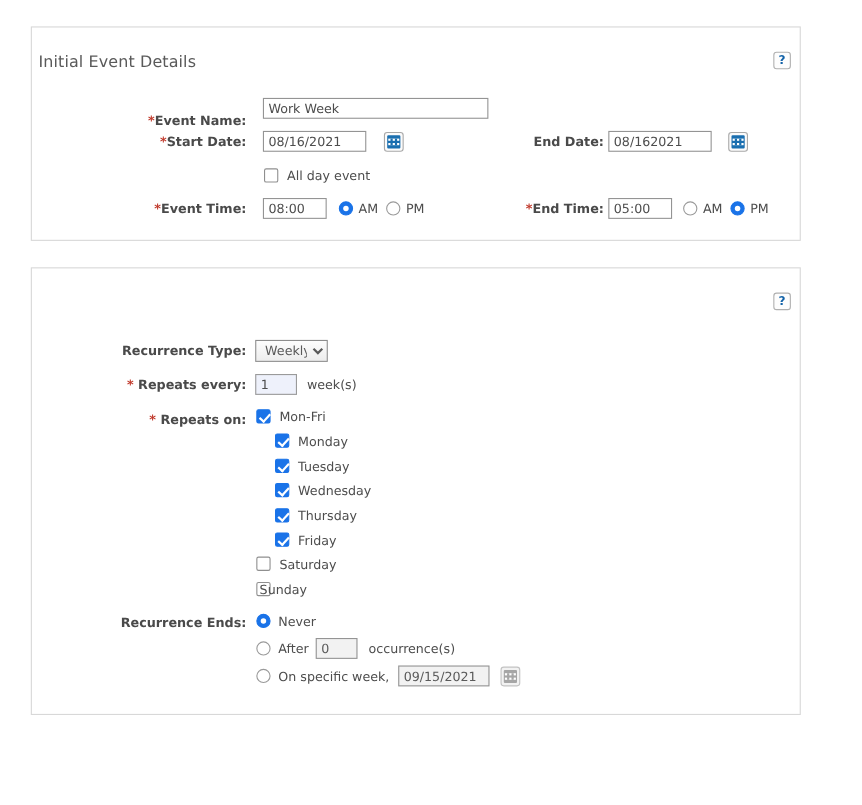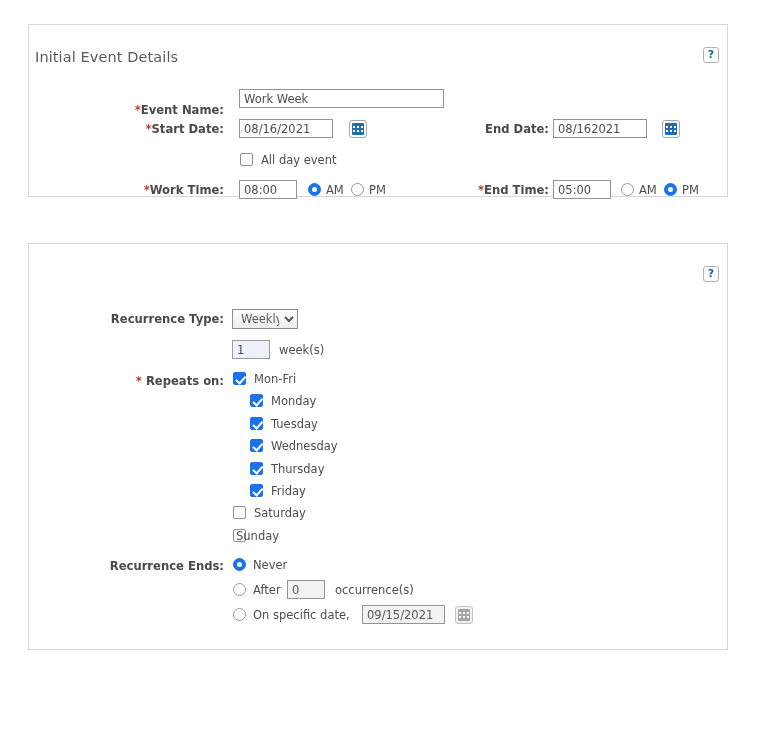--- a/index.html
+++ b/index.html
@@ -17,21 +17,21 @@
   .page { position: relative; width: 784px; height: 732px; }
 
   
   .panel {
     position: absolute;
     left: 28px;
     width: 700px;
     border: 1px solid #d8d8d8;
     background: #ffffff;
   }
-  #panel-initial { top: 24px; height: 173px; }
+  #panel-initial { top: 24px; height: 195px; }
   #panel-recurrence { top: 243px; height: 407px; }
 
   .panel-title {
     position: absolute;
     left: 6px;
     top: 24px;
     font-size: 14.5px;
     color: #5a5a5a;
     font-weight: normal;
     letter-spacing: .1px;
@@ -222,21 +222,21 @@
     </div>
     <input class="txt" type="text" style="left: 524px; top: 94px; width: 94px;" value="08/162021">
     <button class="cal-btn" style="left:633px; top:95px;">
       <span class="glyph"></span>
     </button>
 
     <div class="cbox" style="left:211px; top:128px;"></div>
     <div class="opt-label" style="left:232px; top:128px;">All day event</div>
 
     <div class="lbl" style="left:70px; top:154px; width:125px;">
-      <span class="req">*</span><span>Work Time:</span>
+      <span class="req">*</span><span>Event Time:</span>
     </div>
     <input class="txt" type="text" style="left: 210px; top: 155px; width: 58px;" value="08:00">
     <div class="radio checked" style="left:279px; top:158px;"></div>
     <div class="opt-label" style="left:297px; top:158px;">AM</div>
     <div class="radio" style="left:322px; top:158px;"></div>
     <div class="opt-label" style="left:340px; top:158px;">PM</div>
 
     <div class="lbl" style="left:400px; top:154px; width:120px;">
       <span class="req">*</span><span>End Time:</span>
     </div>
@@ -248,20 +248,23 @@
   </section>
 
   <section class="panel" id="panel-recurrence">
 
 
     <div class="help-icon">?</div>
 
     <div class="lbl" style="left:70px; top:64px; width:125px;">Recurrence Type:</div>
     <select class="sel" style="left:203px; top:65px; width:66px;" id="recurrence-type-select"><option>Daily</option><option selected="">Weekly</option><option>Monthly</option><option>Yearly</option></select>
 
+    <div class="lbl" style="left:70px; top:95px; width:125px;">
+      <span class="req">*</span> <span>Repeats every:</span>
+    </div>
     <input class="txt focused" type="text" style="left: 203px; top: 96px; width: 38px;" value="1">
     <div class="unit" style="left:250px; top:95px;">week(s)</div>
 
     <div class="lbl" style="left:70px; top:126px; width:125px;">
       <span class="req">*</span> <span>Repeats on:</span>
     </div>
     <div id="days-container">
         <div class="cbox checked" style="left: 204px; top: 128px;"></div>
         <div class="opt-label" style="left: 225px; top: 128px;">Mon-Fri</div>
         <div class="cbox checked" style="left: 221px; top: 150.4px;"></div>
@@ -284,20 +287,20 @@
 
     <div class="radio checked" style="left:204px; top:314px;"></div>
     <div class="opt-label" style="left:224px; top:314px;">Never</div>
 
     <div class="radio" style="left:204px; top:339px;"></div>
     <div class="opt-label" style="left:224px; top:339px;">After</div>
     <input class="txt grey" type="text" style="left: 258px; top: 336px; width: 38px;" value="0">
     <div class="opt-label" style="left:306px; top:339px;">occurrence(s)</div>
 
     <div class="radio" style="left:204px; top:364px;"></div>
-    <div class="opt-label" style="left:224px; top:364px;">On specific date,</div>
+    <div class="opt-label" style="left:224px; top:364px;">On specific week,</div>
     <input class="txt grey" type="text" style="left: 333px; top: 361px; width: 83px;" value="09/15/2021">
     <button class="cal-btn disabled" style="left:426px; top:362px;">
       <span class="glyph"></span>
     </button>
   </section>
 
 </div>
 
 </body></html>

